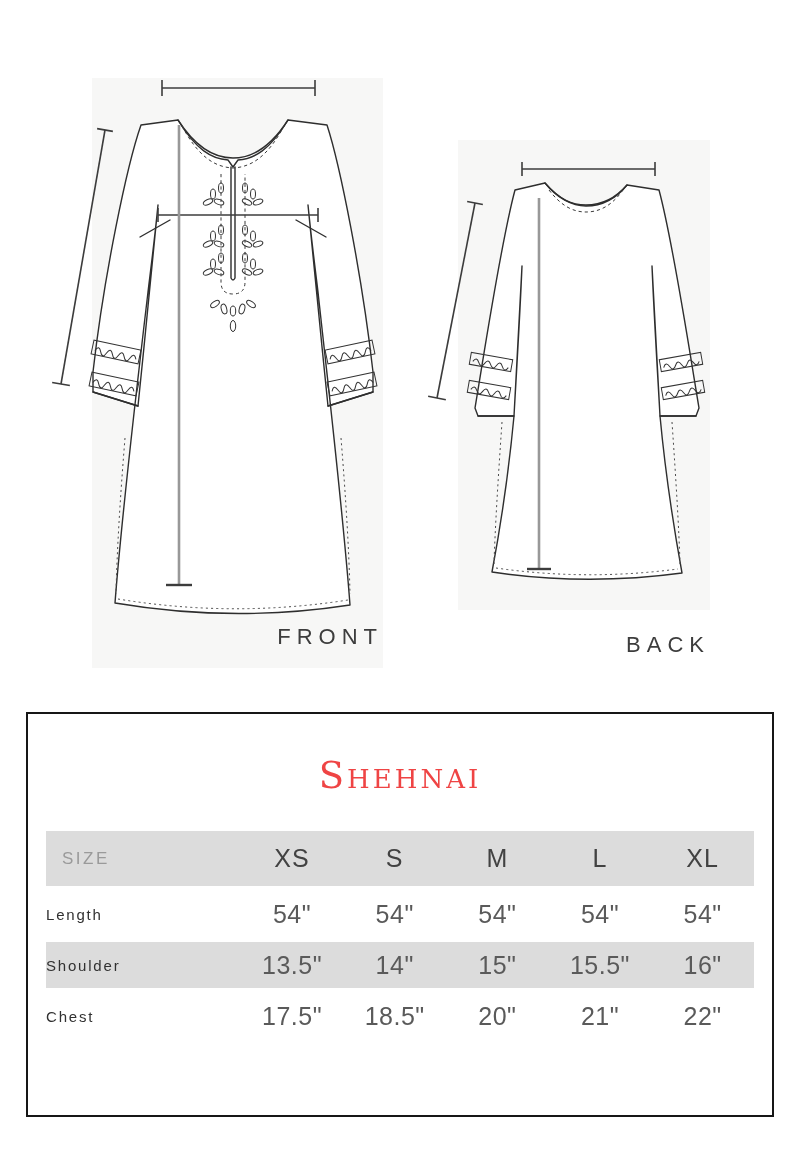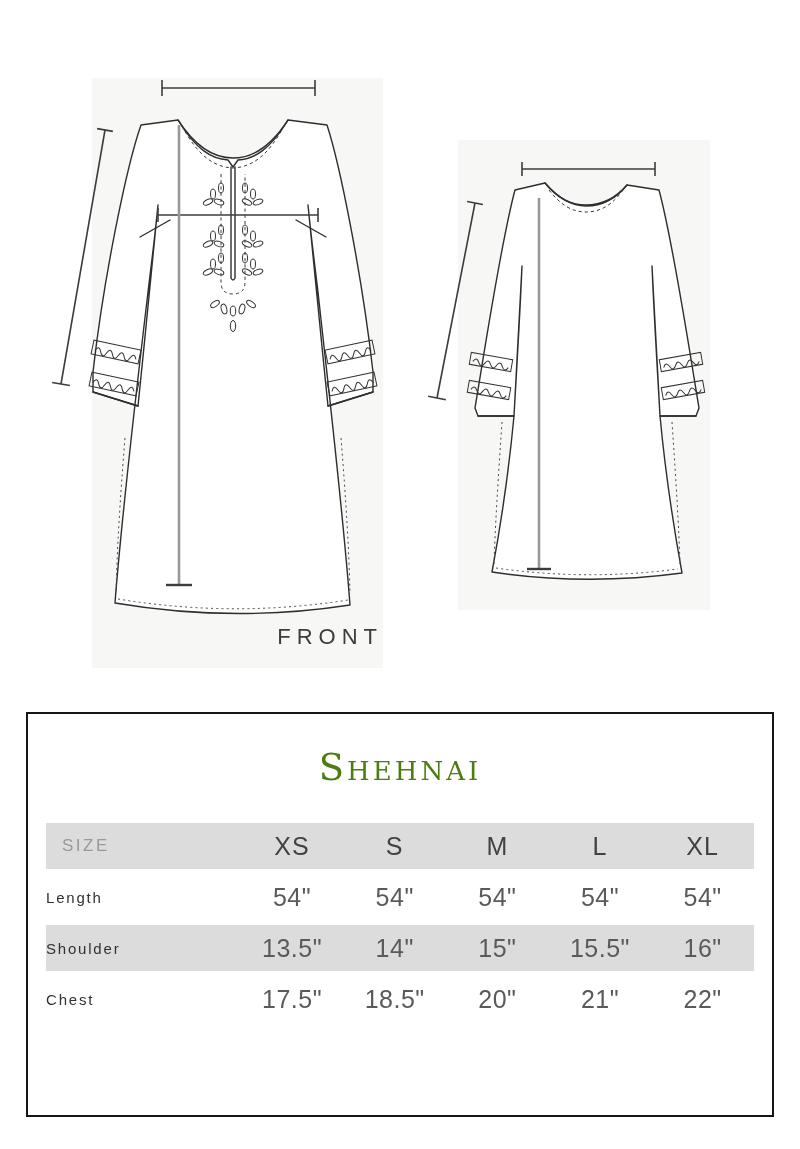--- a/index.html
+++ b/index.html
@@ -7,28 +7,28 @@
         font-family:"Liberation Sans",sans-serif;}
 
   
   .fig{position:absolute;}
   .fig-label{position:absolute;text-align:right;font-size:22px;letter-spacing:6px;
              color:#3d3d3d;font-weight:400;}
 
   
   .chart-box{position:absolute;left:26px;top:712px;width:744px;height:401px;
              border:2.5px solid #161616;background:#ffffff;}
-  .chart-title{margin-top:32px;text-align:center;font-family:"DejaVu Serif","Liberation Serif",serif;
-               font-variant:small-caps;font-size:37px;letter-spacing:3px;color:#4d7c0f;font-weight:400;}
+  .chart-title{margin-top:40px;text-align:center;font-family:"DejaVu Serif","Liberation Serif",serif;
+               font-variant:small-caps;font-size:37px;letter-spacing:3px;color:#ef4444;font-weight:400;}
   .tbl-wrap{margin:34px 18px 0 18px;}
   table.size-table{width:100%;border-collapse:collapse;table-layout:fixed;}
   table.size-table th,table.size-table td{padding:0;vertical-align:middle;}
   col.c-label{width:27.5%;}
   col.c-size{width:14.5%;}
-  tr.hdr{background:#dcdcdc;height:46px;}
+  tr.hdr{background:#dcdcdc;height:55px;}
   tr.hdr th{font-size:25px;font-weight:400;color:#424242;text-align:center;letter-spacing:1px;}
   tr.hdr th.size-th{font-size:17px;color:#9a9a9a;letter-spacing:2.5px;text-align:left;
                     padding-left:16px;font-weight:400;}
   tr.row-white{background:#ffffff;height:56px;}
   tr.row-gray{background:#dcdcdc;height:46px;}
   td.row-label{font-size:15px;color:#313131;letter-spacing:1.8px;text-align:left;padding-left:16px;}
   td.val{font-size:25px;color:#5a5a5a;text-align:center;font-weight:300;letter-spacing:0.5px;}
 
   
   svg .outline{fill:none;stroke:#2e2e2e;stroke-width:1.4;stroke-linejoin:round;stroke-linecap:round;}
@@ -251,20 +251,21 @@
       </g>
     </g>
 
     <g>
       <path class="stitch" d="M82,302 C78,360 75,410 74,444"></path>
       <path class="stitch" d="M252,302 C256,360 259,410 260,444"></path>
       <path class="stitch" d="M76,448 Q166,461 258,449"></path>
     </g>
   </svg>
 
+  <div class="fig-label" style="left:458px;top:632px;width:252px">BACK</div>
 
   <div class="chart-box">
     <div class="chart-title">Shehnai</div>
     <div class="tbl-wrap">
       <table class="size-table">
         <colgroup>
           <col class="c-label">
             <col class="c-size">
             <col class="c-size">
           <col class="c-size">

